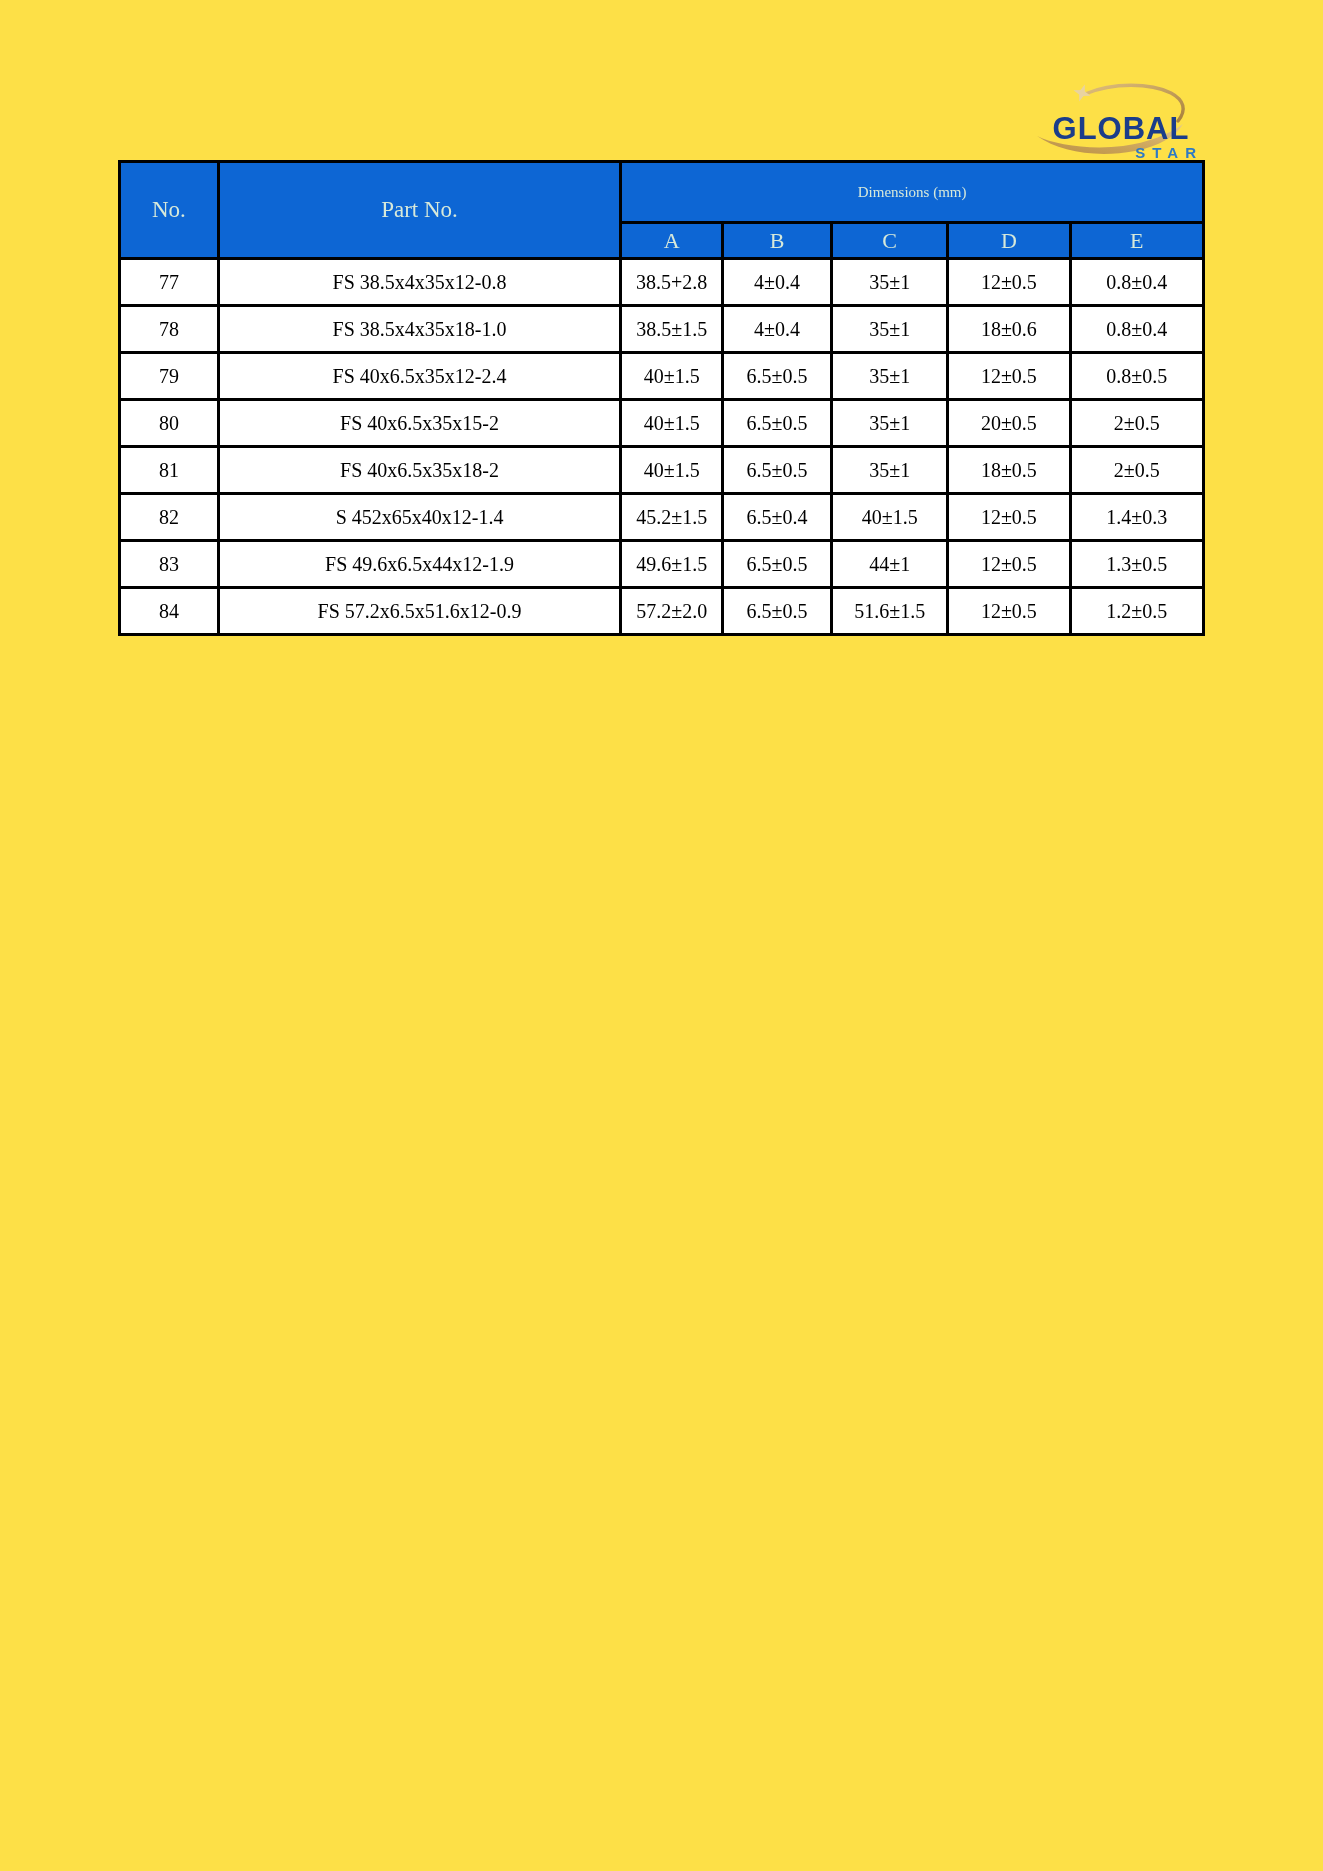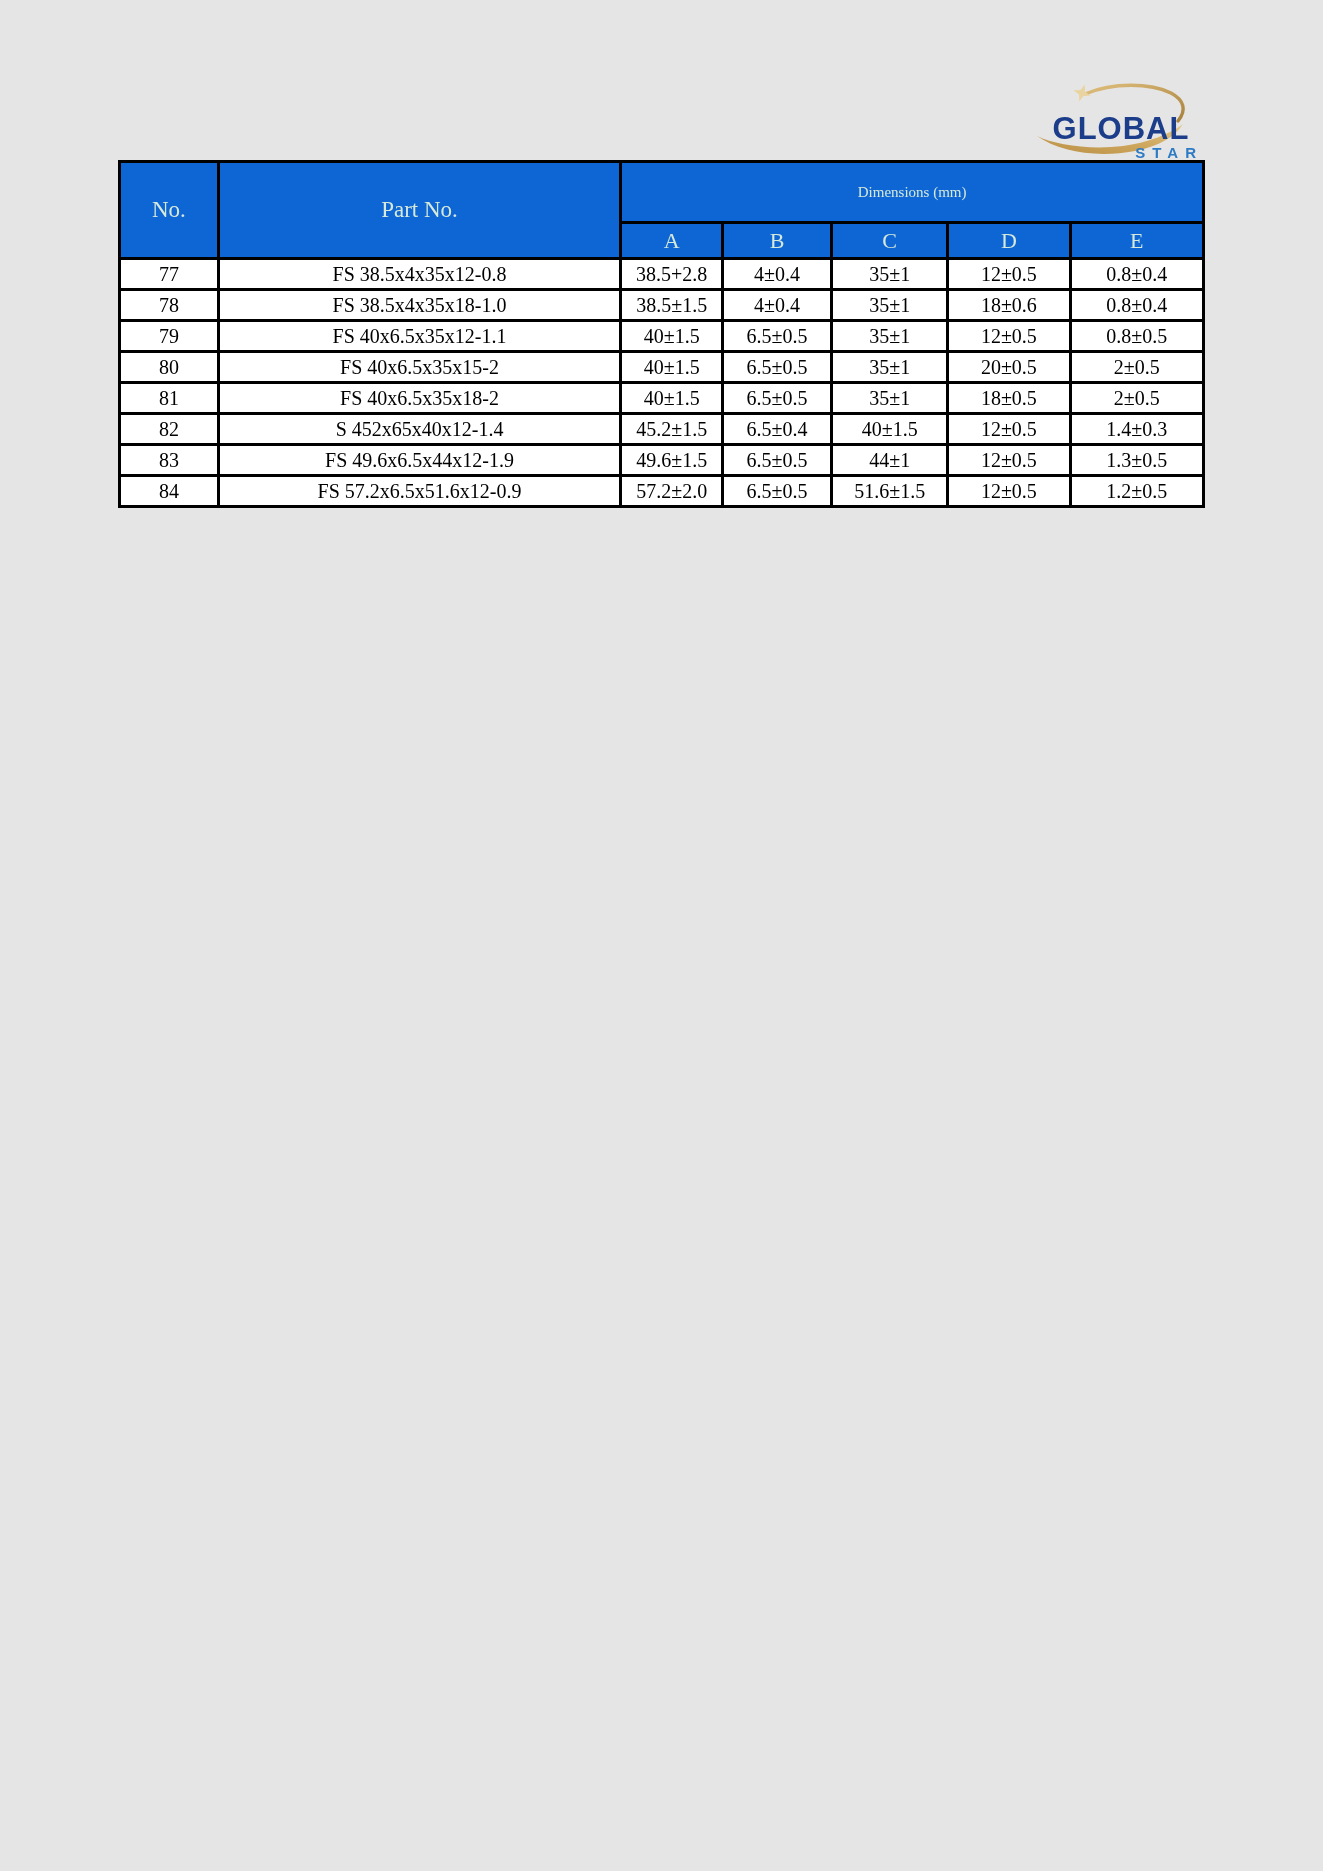--- a/index.html
+++ b/index.html
@@ -1,20 +1,20 @@
 <!DOCTYPE html>
 <html style="--headerbg: #0d66d4; --headertext: #d7e9da; --navy: #1b3d8a; --starblue: #2d7ac5;"><head>
 <meta charset="utf-8">
 <style>
   html, body { margin: 0; padding: 0; background: #ffffff; }
   .page {
     position: relative;
     width: 1323px;
     height: 1871px;
-    background: #e5e5e5;
+    background: #fde047;
     font-family: "Liberation Serif", "DejaVu Serif", serif;
     overflow: hidden;
   }
 
   
   .logo {
     position: absolute;
     top: 80px;
     left: 1035px;
     width: 172px;
@@ -70,21 +70,21 @@
   }
   th.h-no       { font-size: 23px; }
   th.h-part     { font-size: 23px; font-weight: bold; }
   th.h-dims     { font-size: 15px; font-weight: bold; height: 56px; }
   tr.subhead th { font-size: 22px; height: 31px; }
   table.dims td {
     height: 28px;
     font-size: 20px;
     color: #000000;
     background: #ffffff;
-    padding: 0 2px;
+    padding: 8px 2px;
   }
 </style>
 </head>
 <body>
 
 <div class="page">
 
   <div class="logo">
     <svg viewBox="0 0 172 80" width="172" height="80" aria-hidden="true">
       <defs>
@@ -150,21 +150,21 @@
           <td>78</td>
           <td>FS 38.5x4x35x18-1.0</td>
           <td>38.5±1.5</td>
           <td>4±0.4</td>
           <td>35±1</td>
           <td>18±0.6</td>
           <td>0.8±0.4</td>
         </tr>
         <tr>
           <td>79</td>
-          <td>FS 40x6.5x35x12-1.1</td>
+          <td>FS 40x6.5x35x12-2.4</td>
           <td>40±1.5</td>
           <td>6.5±0.5</td>
           <td>35±1</td>
           <td>12±0.5</td>
           <td>0.8±0.5</td>
         </tr>
         <tr>
           <td>80</td>
           <td>FS 40x6.5x35x15-2</td>
           <td>40±1.5</td>

